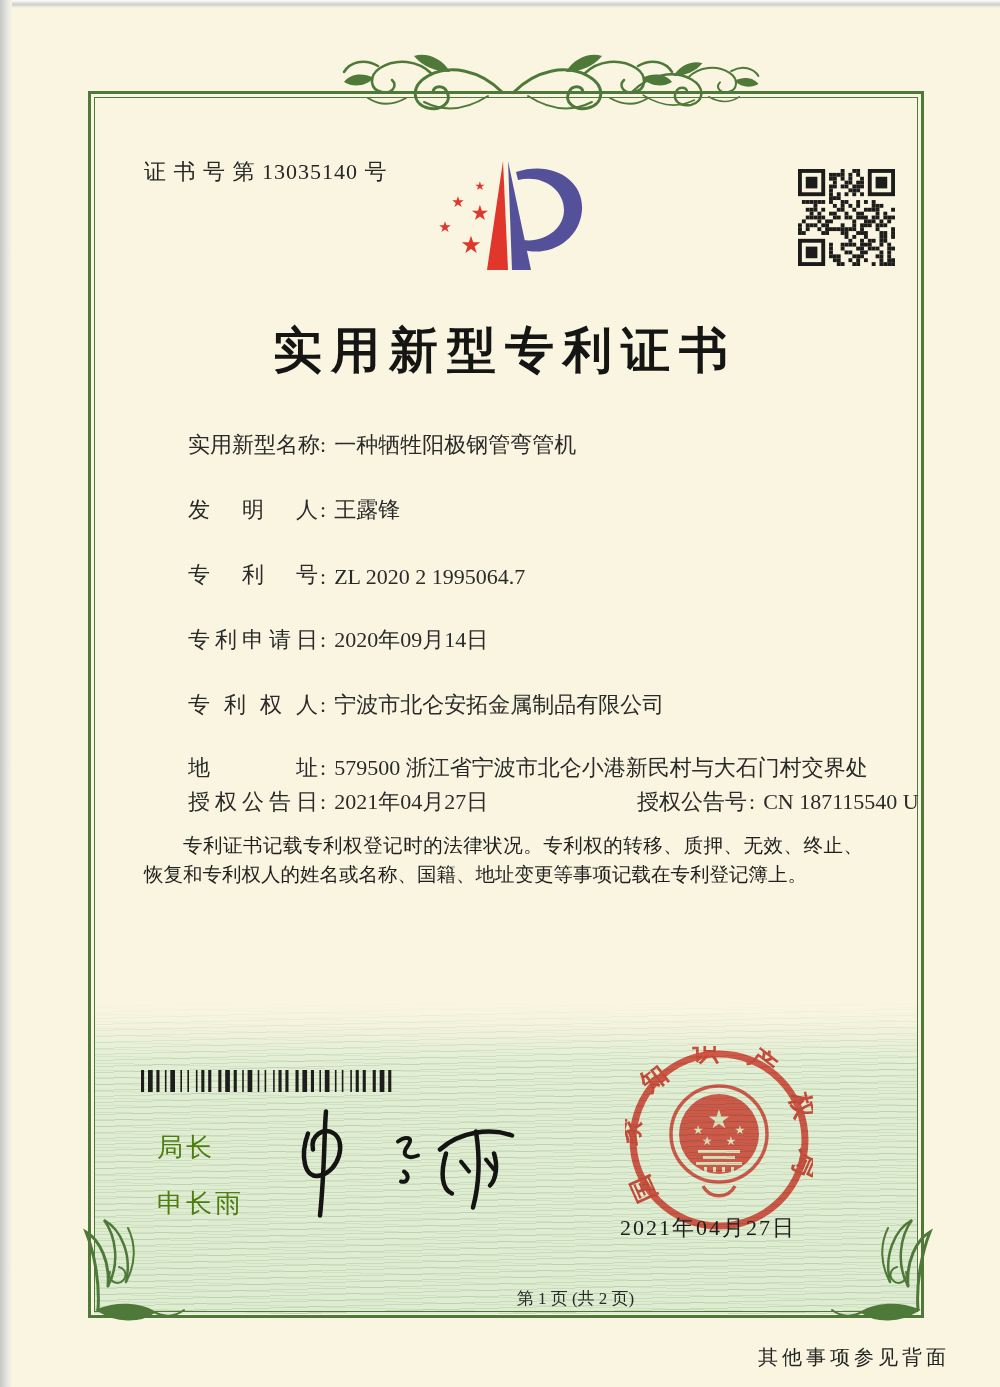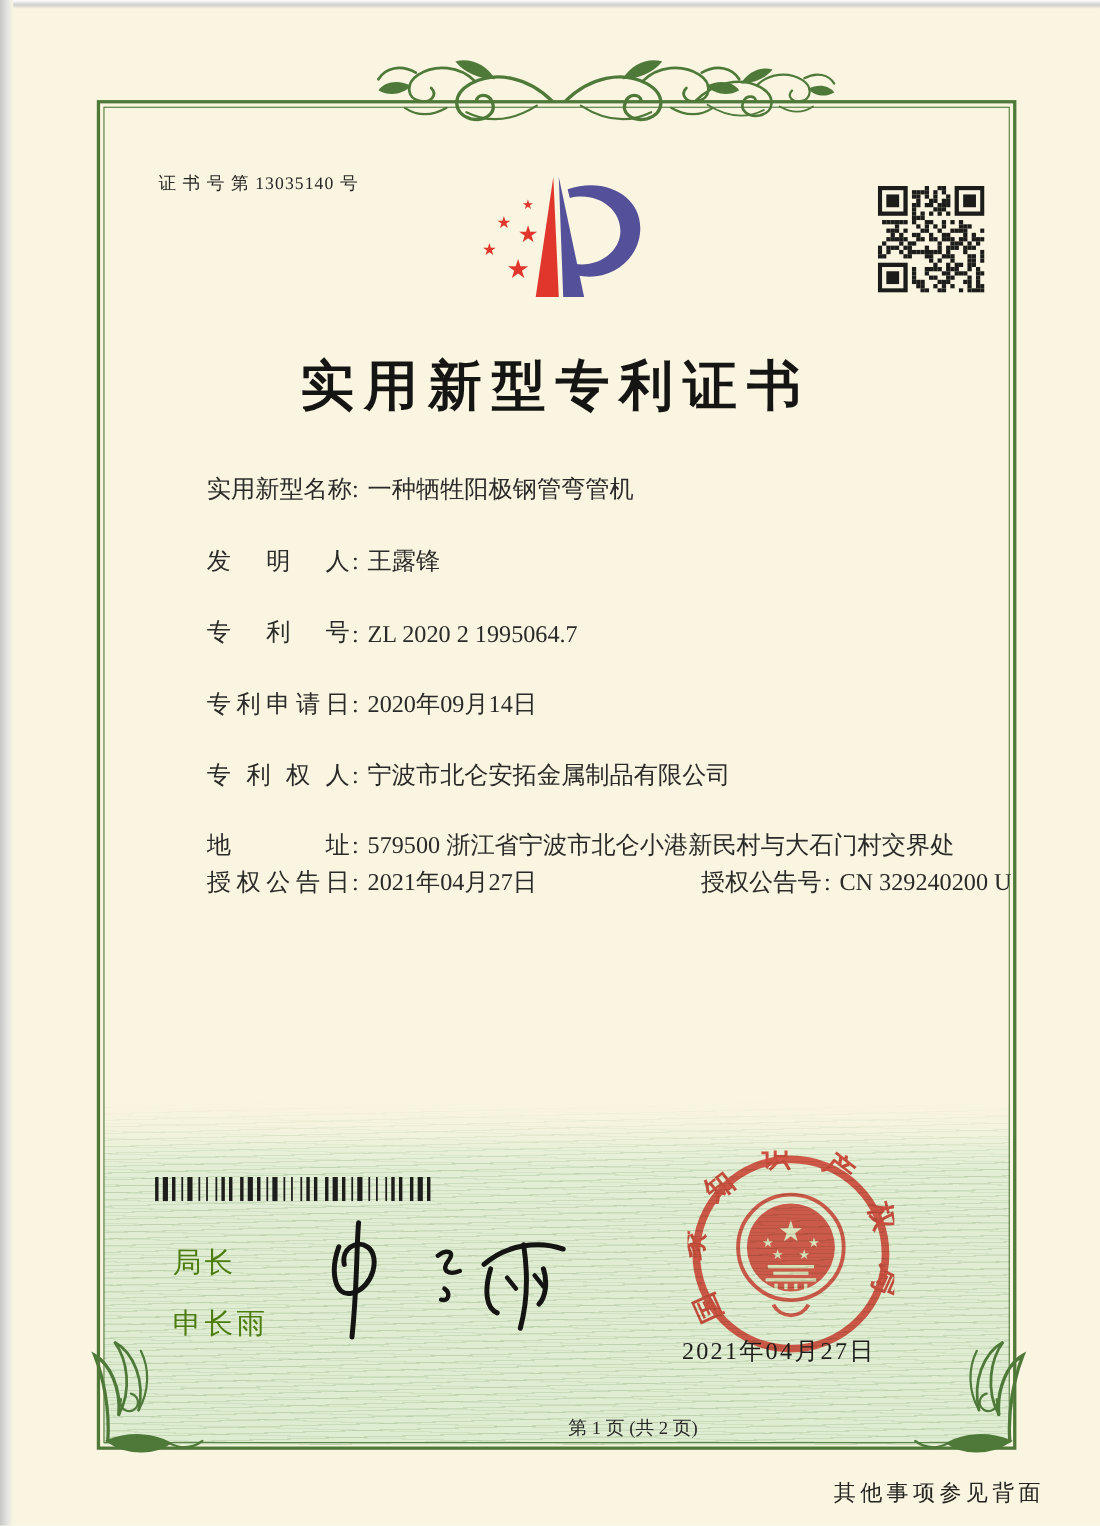--- a/index.html
+++ b/index.html
@@ -24,21 +24,21 @@
   
   .guilloche{position:absolute;left:94px;top:1000px;width:824px;height:314px;
     background-image:
       repeating-linear-gradient(178.5deg, rgba(106,150,88,.20) 0 1px, rgba(0,0,0,0) 1px 6px),
       repeating-linear-gradient(181.5deg, rgba(106,150,88,.12) 0 1px, rgba(0,0,0,0) 1px 7px),
       linear-gradient(180deg, rgba(223,237,211,0) 0%, rgba(223,237,211,.85) 14%, #e0edd3 34%, #deecd1 100%);
     -webkit-mask-image:linear-gradient(180deg, transparent 0, #000 64px);
     mask-image:linear-gradient(180deg, transparent 0, #000 64px);
   }
 
-  .cert-no{position:absolute;left:144px;top:157px;font-size:16px;letter-spacing:1px;color:#262624;}
+  .cert-no{position:absolute;left:144px;top:157px;font-size:22px;letter-spacing:1px;color:#262624;}
 
   .logo{position:absolute;left:432px;top:158px;width:160px;height:120px;}
   .qr{position:absolute;left:798px;top:169px;width:97px;height:97px;}
 
   .title{position:absolute;left:0;top:318px;width:1010px;margin:0;text-align:center;
     font-size:49px;font-weight:bold;letter-spacing:9px;color:#151513;}
 
   .frow{position:absolute;left:144px;font-size:22px;white-space:nowrap;color:#2a2a28;}
   .frow .lbl{display:inline-block;width:130px;text-align:justify;text-align-last:justify;vertical-align:bottom;margin-left:44px;}
   .frow .colon{display:inline-block;margin:0 8px 0 2px;}
@@ -361,25 +361,26 @@
 <div class="frow" style="top:690px">
   <span class="lbl">专利权人</span><span class="colon">:</span><span>宁波市北仑安拓金属制品有限公司</span>
 </div>
 <div class="frow" style="top:753px">
   <span class="lbl">地址</span><span class="colon">:</span><span>579500 浙江省宁波市北仑小港新民村与大石门村交界处</span>
 </div>
 
 <div class="frow" style="top:787px">
   <span class="lbl">授权公告日</span><span class="colon">:</span><span>2021年04月27日</span>
   <span class="grant2">
-    <span>授权公告号</span><span class="colon">:</span><span>CN 329240200 U</span>
+    <span>授权公告号</span><span class="colon">:</span><span>CN 187115540 U</span>
   </span>
 </div>
 
 <div class="body-text">
+  <p>专利证书记载专利权登记时的法律状况。专利权的转移、质押、无效、终止、恢复和专利权人的姓名或名称、国籍、地址变更等事项记载在专利登记簿上。</p>
 </div>
 
 <svg class="barcode" id="barcode-svg" viewBox="0 0 256 22" preserveAspectRatio="none">
     <rect x="1.0" y="0" width="3.1" height="22" fill="#1d1d1b"></rect>
     <rect x="8.0" y="0" width="4.7" height="22" fill="#1d1d1b"></rect>
     <rect x="16.4" y="0" width="3.1" height="22" fill="#1d1d1b"></rect>
     <rect x="24.9" y="0" width="1.6" height="22" fill="#1d1d1b"></rect>
     <rect x="30.3" y="0" width="4.7" height="22" fill="#1d1d1b"></rect>
     <rect x="40.4" y="0" width="1.6" height="22" fill="#1d1d1b"></rect>
     <rect x="47.4" y="0" width="1.6" height="22" fill="#1d1d1b"></rect>

